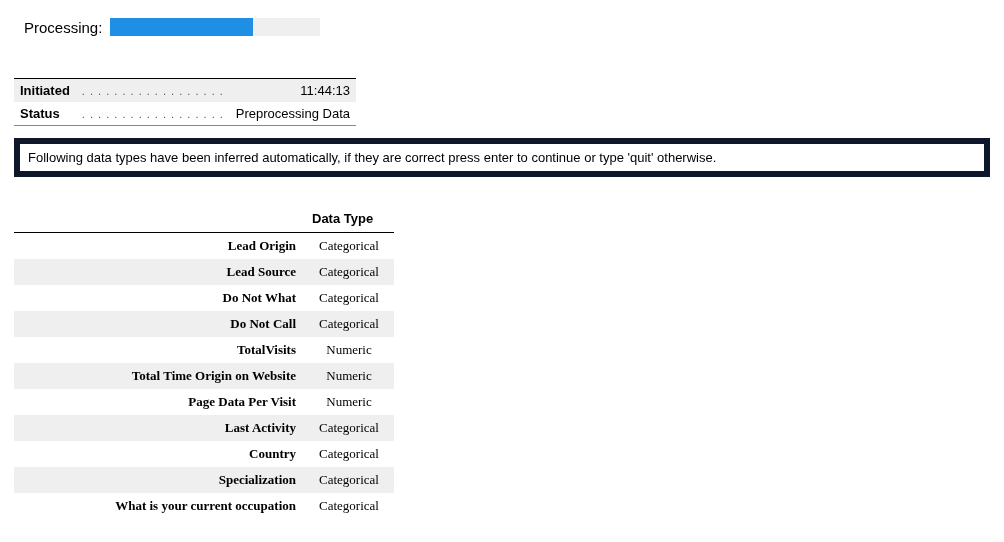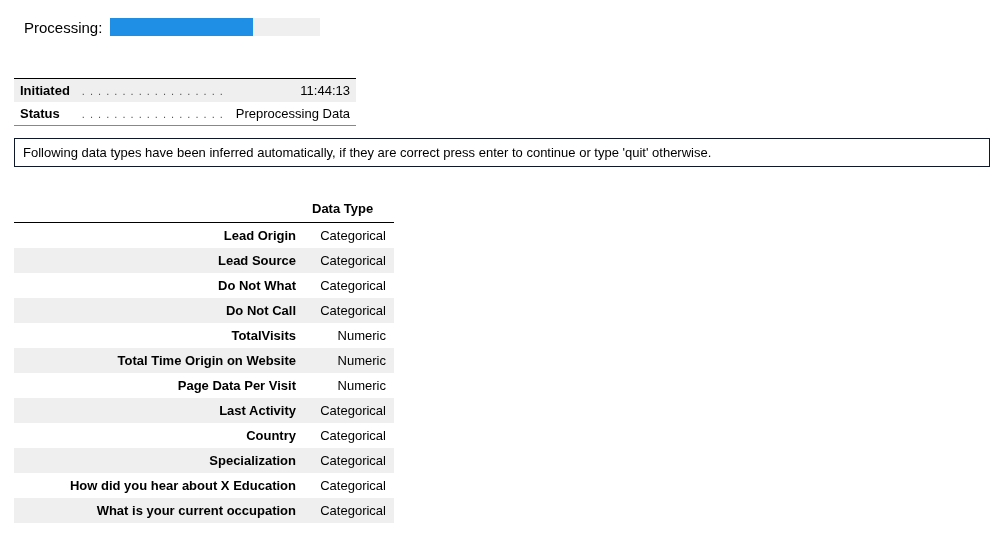--- a/index.html
+++ b/index.html
@@ -65,21 +65,21 @@
       text-align: right;
       white-space: nowrap;
       width: 1px;
     }
     .status-table-border {
       border-top: 1px solid #000;
       border-bottom: 1px solid #888;
     }
     .message-box {
       margin: 12px 14px 0 14px;
-      border: 1px solid #0f172a;
+      border: 6px solid #0f172a;
       padding: 6px 8px;
       font-size: 13px;
     }
     .data-type-section {
       margin: 28px 0 0 14px;
       width: 380px;
     }
     .data-type-table {
       border-collapse: collapse;
       width: 100%;
@@ -90,31 +90,32 @@
       padding: 6px 10px 6px 6px;
       border-bottom: 1px solid #000;
       margin-left: 8px;
     }
     .data-type-table th.dtype-head {
       text-align: left;
       padding-left: 8px;
     }
     .data-type-table td {
       padding: 5px 8px;
+      font-family: Liberation Serif, serif;
     }
     .data-type-table tr.drow:nth-child(even) {
       background: #efefef;
     }
     .dtype-name {
       font-weight: bold;
       text-align: right;
       width: 290px;
     }
     .dtype-val {
-      text-align: right;
+      text-align: center;
       width: 90px;
       margin-left: 15px;
     }
   </style>
 </head>
 <body>
 
 <div class="progress-section">
   <div class="progress-row">
     <span class="progress-label">Processing:</span>
@@ -184,22 +185,18 @@
         </tr>
         <tr class="drow">
           <td class="dtype-name">Country</td>
           <td class="dtype-val">Categorical</td>
         </tr>
         <tr class="drow">
           <td class="dtype-name">Specialization</td>
           <td class="dtype-val">Categorical</td>
         </tr>
         <tr class="drow">
-          <td class="dtype-name">How did you hear about X Education</td>
-          <td class="dtype-val">Categorical</td>
-        </tr>
-        <tr class="drow">
           <td class="dtype-name">What is your current occupation</td>
           <td class="dtype-val">Categorical</td>
         </tr>
       </tbody>
   </table>
 </div>
 
 </body></html>

